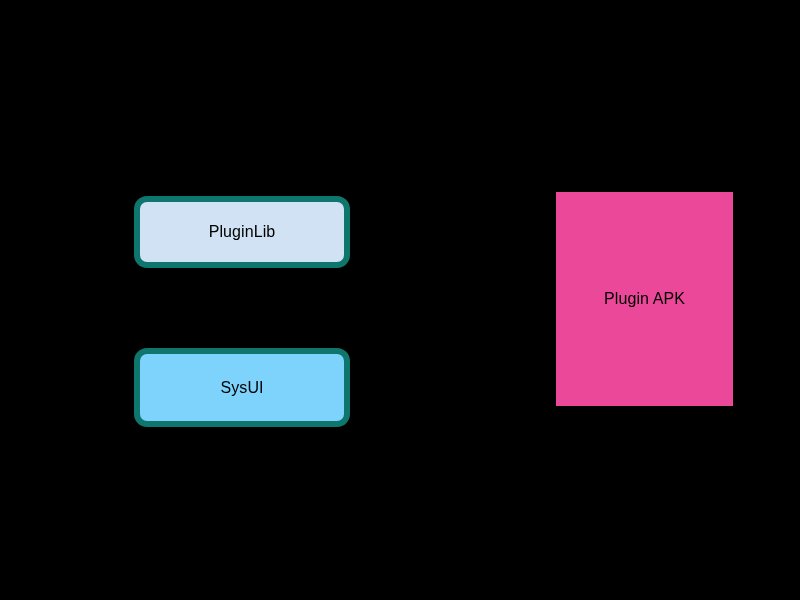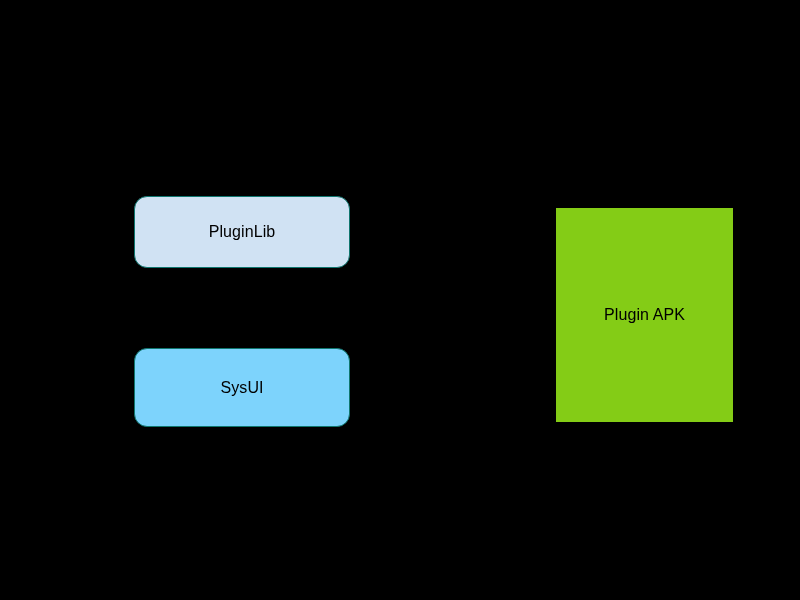--- a/index.html
+++ b/index.html
@@ -32,21 +32,21 @@
     color: #000000;
     font-size: 16px;
     line-height: 1.2;
     letter-spacing: 0.1px;
     -webkit-font-smoothing: antialiased;
   }
 
   
   .node--rounded {
     border-radius: 13px;
-    border: 1px solid #0f766e;
+    border: 6px solid #0f766e;
   }
 
   
   .node--plain {
     border: none;
   }
 
   .node-label {
     display: block;
     pointer-events: none;
@@ -75,17 +75,17 @@
   </svg>
 
   <div class="node node--rounded" style="left:134px; top:196px; width:216px; height:72px; background:#d0e2f3;">
     <span class="node-label">PluginLib</span>
   </div>
 
   <div class="node node--rounded" style="left:134px; top:348px; width:216px; height:79px; background:#7dd3fc;">
     <span class="node-label">SysUI</span>
   </div>
 
-  <div class="node node--plain" style="left:556px; top:192px; width:177px; height:214px; background:#84cc16;margin-top:16px;">
+  <div class="node node--plain" style="left:556px; top:192px; width:177px; height:214px; background:#ec4899;">
     <span class="node-label">Plugin APK</span>
   </div>
 
 </div>
 
 </body></html>

